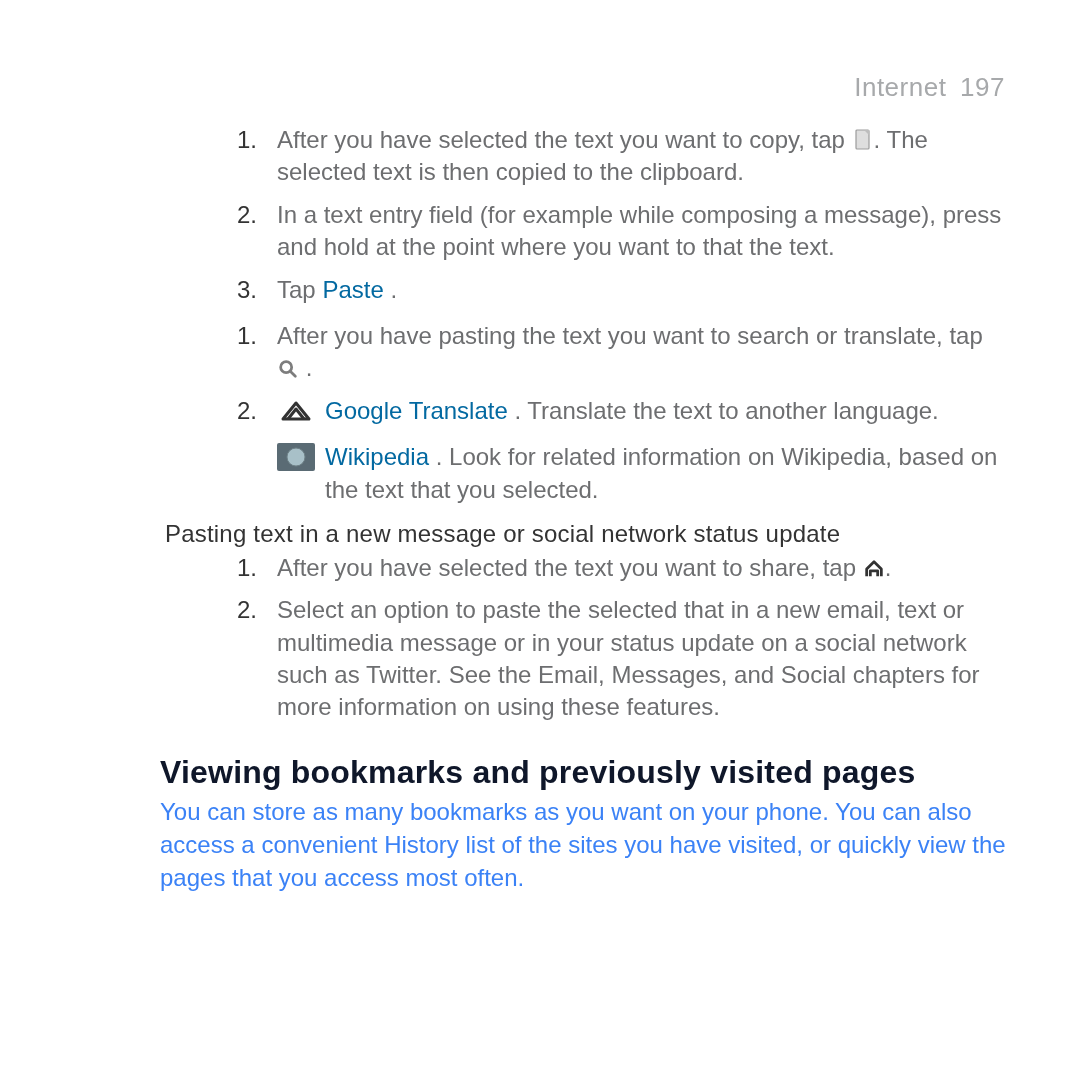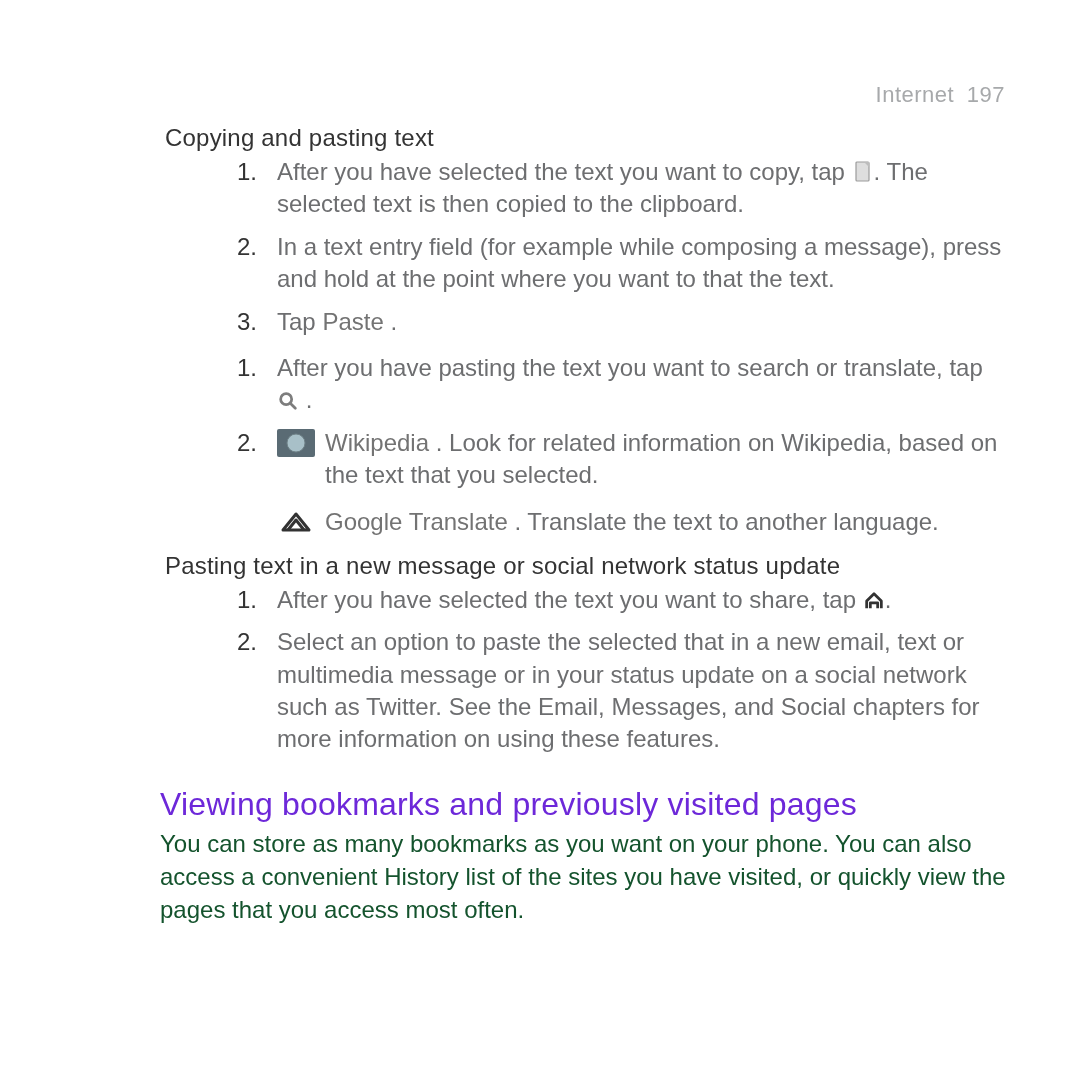--- a/index.html
+++ b/index.html
@@ -12,23 +12,23 @@
     padding: 0;
   }
   .page {
     width: 1080px;
     height: 1080px;
     padding: 60px 70px 40px 165px;
     position: relative;
   }
   .header {
     position: absolute;
-    top: 82px;
+    top: 72px;
     right: 75px;
-    font-size: 22px;
+    font-size: 26px;
     color: #a7a9ab;
     letter-spacing: 0.5px;
   }
   .header .hchap { margin-right: 6px; }
   .header .hpage { }
 
   .h3 {
     font-size: 24px;
     color: #333333;
     font-weight: 400;
@@ -56,21 +56,21 @@
   }
   ol.steps > li::before {
     content: counter(step) ".";
     position: absolute;
     left: -40px;
     top: 0;
     font-size: 24px;
     color: #333333;
     font-weight: 400;
   }
-  .bold-inline { color: #737373; font-weight: 400; }
+  .bold-inline { color: #0369a1; font-weight: 400; }
   .icon-inline {
     display: inline-block;
     width: 22px;
     height: 24px;
     vertical-align: -4px;
   }
   .tab-list {
     margin-top: 6px;
   }
   .tab-item {
@@ -86,32 +86,32 @@
     top: 2px;
     width: 38px;
     height: 28px;
   }
   .sec1 { margin-top: 64px; }
   .sec2 { margin-top: 14px; }
   .sec3 { margin-top: 10px; }
 
   .h2 {
     font-size: 32px;
-    color: #6d28d9;
-    font-weight: 400;
+    color: #0f172a;
+    font-weight: 700;
     margin-top: 30px;
     margin-left: -5px;
     margin-bottom: 4px;
     letter-spacing: 0.2px;
   }
   .body-para {
     font-size: 24px;
     line-height: 1.38;
     margin-left: -5px;
-    color: #14532d;
+    color: #3b82f6;
   }
 
   
   .wiki-ico rect { fill:#5a6b74; }
   .wiki-ico circle { fill:#a8c0c8; stroke:#6f8288; stroke-width:1; }
   .tr-ico path { stroke:#323232; stroke-width:3; fill:none; stroke-linejoin:round; }
   .dict-ico rect { fill:#6b6458; }
   .dict-ico .pg { fill:#cdc4b4; }
   .copy-ico rect { fill:#dedede; stroke:#9c9c9c; stroke-width:1.2; }
   .copy-ico .fold { fill:#bdbdbd; }
@@ -123,21 +123,20 @@
 <body>
 
 <div class="page">
 
   <div class="header">
     <span class="hchap">Internet</span>
     <span class="hpage">197</span>
   </div>
 
   <div class="sec1">
-    <div class="h3">Copying and pasting text</div>
     <ol class="steps">
       <li>
         <span>After you have selected the text you want to copy, tap </span><span class="icon-inline"><svg class="copy-ico" viewBox="0 0 22 24">
               <rect x="4" y="2" width="13" height="19" rx="1"></rect>
               <polygon class="fold" points="12,2 17,2 17,7"></polygon>
             </svg></span><span>. The selected text is then copied to the clipboard.</span>
       </li>
       <li>
         <span>In a text entry field (for example while composing a message), press and hold at the point where you want to that the text.</span>
       </li>
@@ -150,34 +149,34 @@
   <div class="sec2">
     <ol class="steps">
       <li>
         <span>After you have pasting the text you want to search or translate, tap </span><span class="icon-inline"><svg class="mag-ico" viewBox="0 0 24 24">
               <circle cx="10" cy="10" r="6"></circle>
               <line x1="15" y1="15" x2="20" y2="20"></line>
             </svg></span><span> .</span>
       </li>
       <li>
         <div class="tab-list">
+          <div class="tab-item">
+            <span class="tab-icon"><svg class="tr-ico" viewBox="0 0 38 28">
+                  <path d="M6 22 L19 6 L32 22 Z"></path>
+                  <path d="M11 22 L19 12 L27 22"></path>
+                </svg></span>
+            <span class="bold-inline">Google Translate</span><span> . Translate the text to another language.</span>
+          </div>
           <div class="tab-item">
             <span class="tab-icon"><svg class="wiki-ico" viewBox="0 0 38 28">
                   <rect x="0" y="0" width="38" height="28" rx="2"></rect>
                   <circle cx="19" cy="14" r="9"></circle>
                 </svg></span>
             <span class="bold-inline">Wikipedia</span><span> . Look for related information on Wikipedia, based on the text that you selected.</span>
           </div>
-          <div class="tab-item">
-            <span class="tab-icon"><svg class="tr-ico" viewBox="0 0 38 28">
-                  <path d="M6 22 L19 6 L32 22 Z"></path>
-                  <path d="M11 22 L19 12 L27 22"></path>
-                </svg></span>
-            <span class="bold-inline">Google Translate</span><span> . Translate the text to another language.</span>
-          </div>
         </div>
       </li>
     </ol>
   </div>
 
   <div class="sec3">
     <div class="h3">Pasting text in a new message or social network status update</div>
     <ol class="steps">
       <li>
         <span>After you have selected the text you want to share, tap </span><span class="icon-inline"><svg class="share-ico" viewBox="0 0 24 24">

